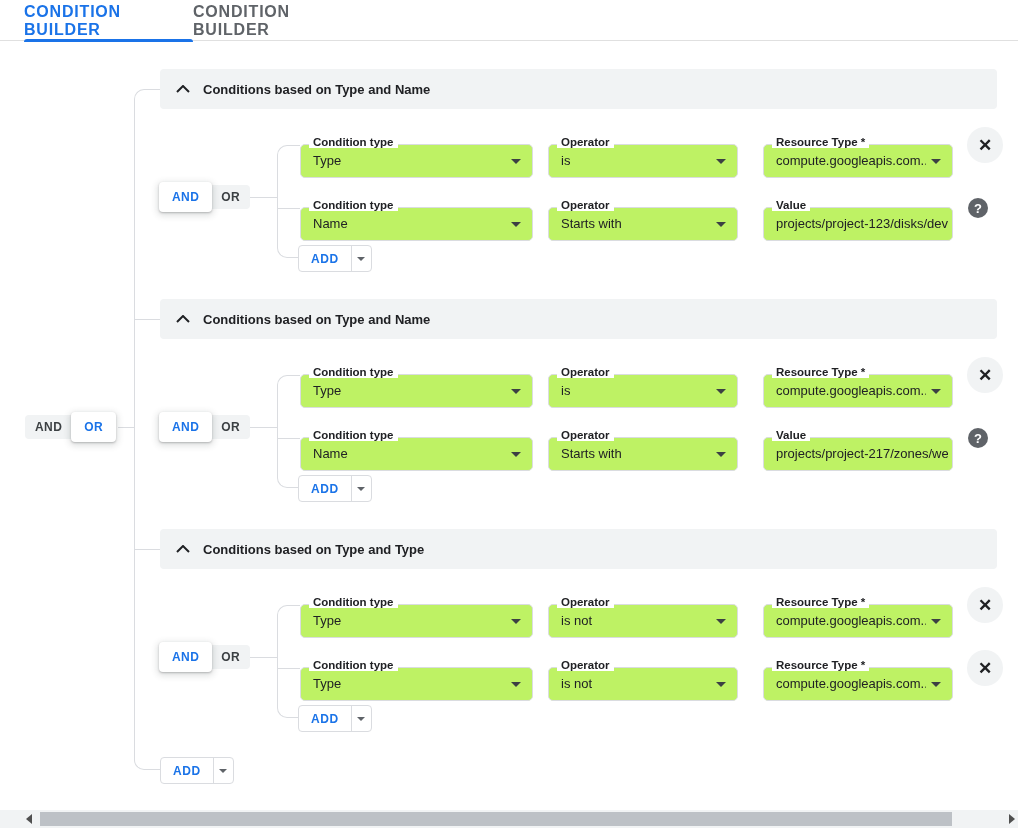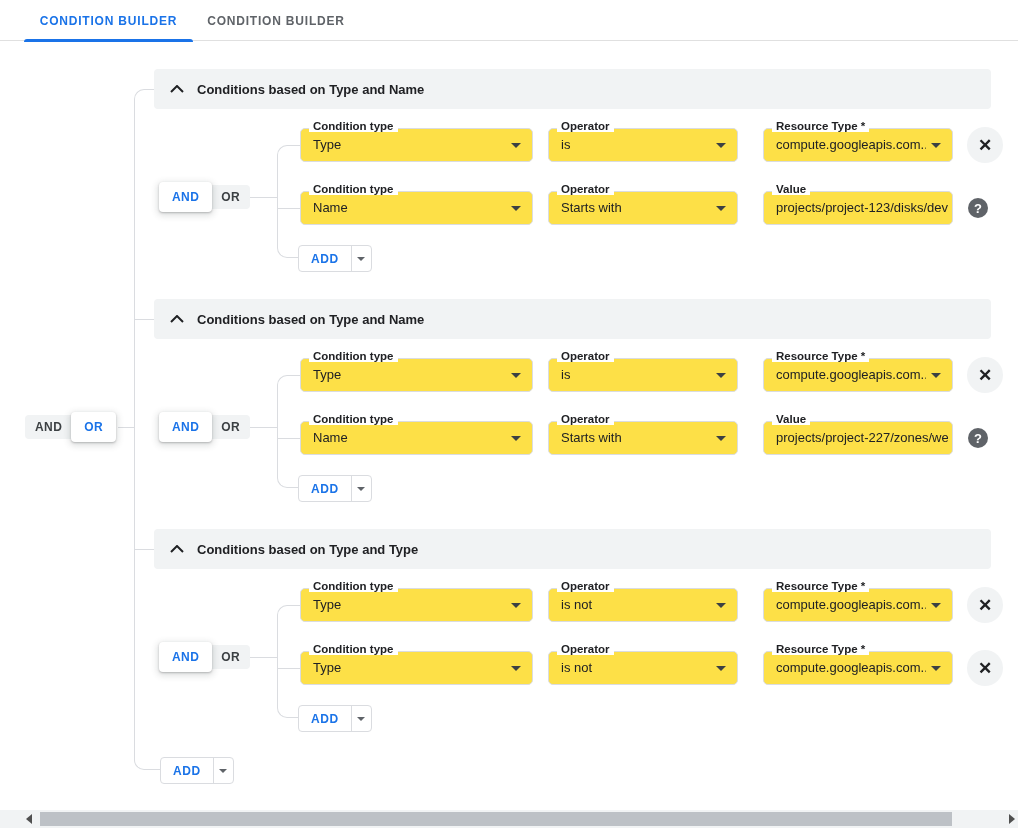--- a/index.html
+++ b/index.html
@@ -2,35 +2,35 @@
 <html><head>
 <meta charset="utf-8">
 <style>
   * { box-sizing: border-box; margin: 0; padding: 0; }
   body { background:#fff; font-family:"Liberation Sans", sans-serif; }
   .canvas { position:relative; width:1018px; height:835px; background:#fff; overflow:hidden; }
 
   
   .tabbar { position:absolute; top:0; left:0; width:1018px; height:41px; border-bottom:1px solid #e0e0e0; }
   .tab { position:absolute; top:0; height:41px; display:flex; align-items:center; justify-content:center;
-         font-size:12px; font-weight:700; letter-spacing:.8px; cursor:pointer; }
+         font-size:16px; font-weight:700; letter-spacing:.8px; cursor:pointer; }
   .tab.active { color:#1a73e8; }
   .tab.inactive { color:#5f6368; }
   .tab-underline { position:absolute; bottom:-1px; left:0; width:100%; height:3px; background:#1a73e8; border-radius:3px 3px 0 0; }
 
   
   .group { position:absolute; left:0; width:1018px; height:230px; }
-  .ghead { position:absolute; left:154px; top:0; width:837px; height:40px; background:#f1f3f4; border-radius:4px;
+  .ghead { position:absolute; left:160px; top:0; width:837px; height:40px; background:#f1f3f4; border-radius:4px;
            display:flex; align-items:center; cursor:pointer; }
   .chev { margin-left:13px; width:20px; display:flex; align-items:center; justify-content:center; }
   .gtitle { margin-left:10px; font-size:13px; font-weight:700; color:#202124; }
 
   .row { position:absolute; left:0; width:1018px; height:34px; }
 
-  .field { position:absolute; top:0; height:34px; border:1px solid #dadce0; border-radius:5px; background:#fde047; cursor:pointer; }
+  .field { position:absolute; top:16px; height:34px; border:1px solid #dadce0; border-radius:5px; background:#bef264; cursor:pointer; }
   .flabel { position:absolute; top:-9px; left:8px; background:#fff; padding:0 4px; font-size:11.5px; font-weight:700;
             color:#202124; white-space:nowrap; }
   .fvalue { position:absolute; left:12px; right:26px; top:0; line-height:32px; font-size:13px; color:#202124;
             white-space:nowrap; overflow:hidden; }
   .field.textinput .fvalue { right:4px; }
   .fcaret { position:absolute; right:11px; top:50%; margin-top:-2px; width:0; height:0;
             border-left:5px solid transparent; border-right:5px solid transparent; border-top:5px solid #3c4043; }
 
   .close-btn { position:absolute; left:967px; top:-1px; width:36px; height:36px; border-radius:50%;
                background:#f1f3f4; display:flex; align-items:center; justify-content:center; cursor:pointer; }
@@ -208,21 +208,21 @@
         <span class="fvalue">Name</span>
         <span class="fcaret"></span>
       </div>
       <div class="field" style="left:548px;width:190px;">
         <span class="flabel">Operator</span>
         <span class="fvalue">Starts with</span>
         <span class="fcaret"></span>
       </div>
       <div class="field textinput" style="left:763px;width:190px;">
         <span class="flabel">Value</span>
-        <span class="fvalue">projects/project-227/zones/we</span>
+        <span class="fvalue">projects/project-217/zones/we</span>
       </div>
       <div class="help-icon">
         <span>?</span>
       </div>
     </div>
 
     <div class="add-btn" style="left:298px;top:176px;">
       <span class="add-label">ADD</span>
       <span class="add-divider"></span>
       <span class="add-caret-wrap">

